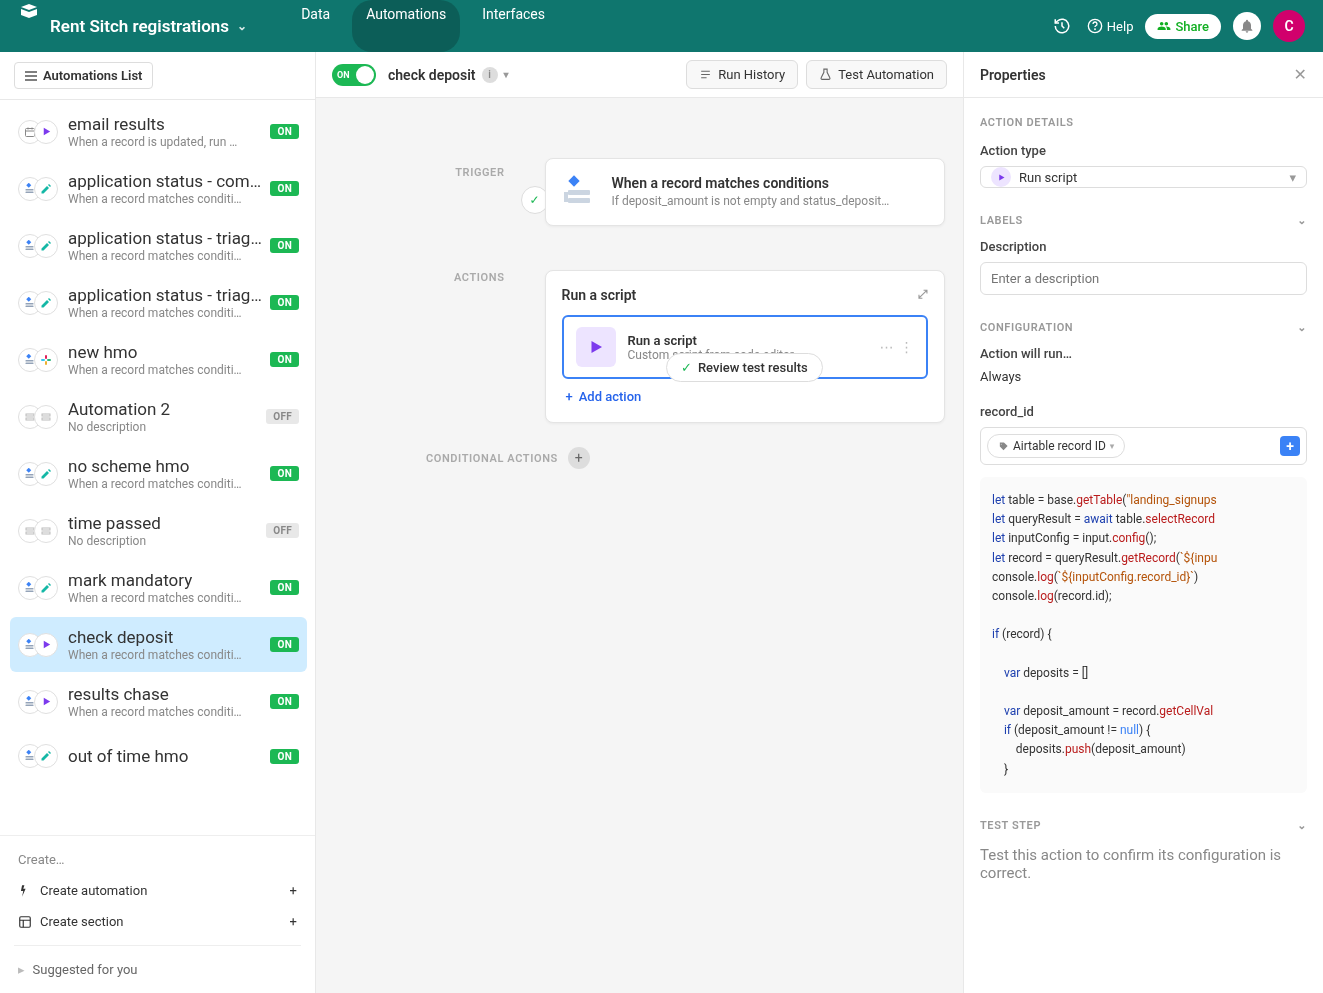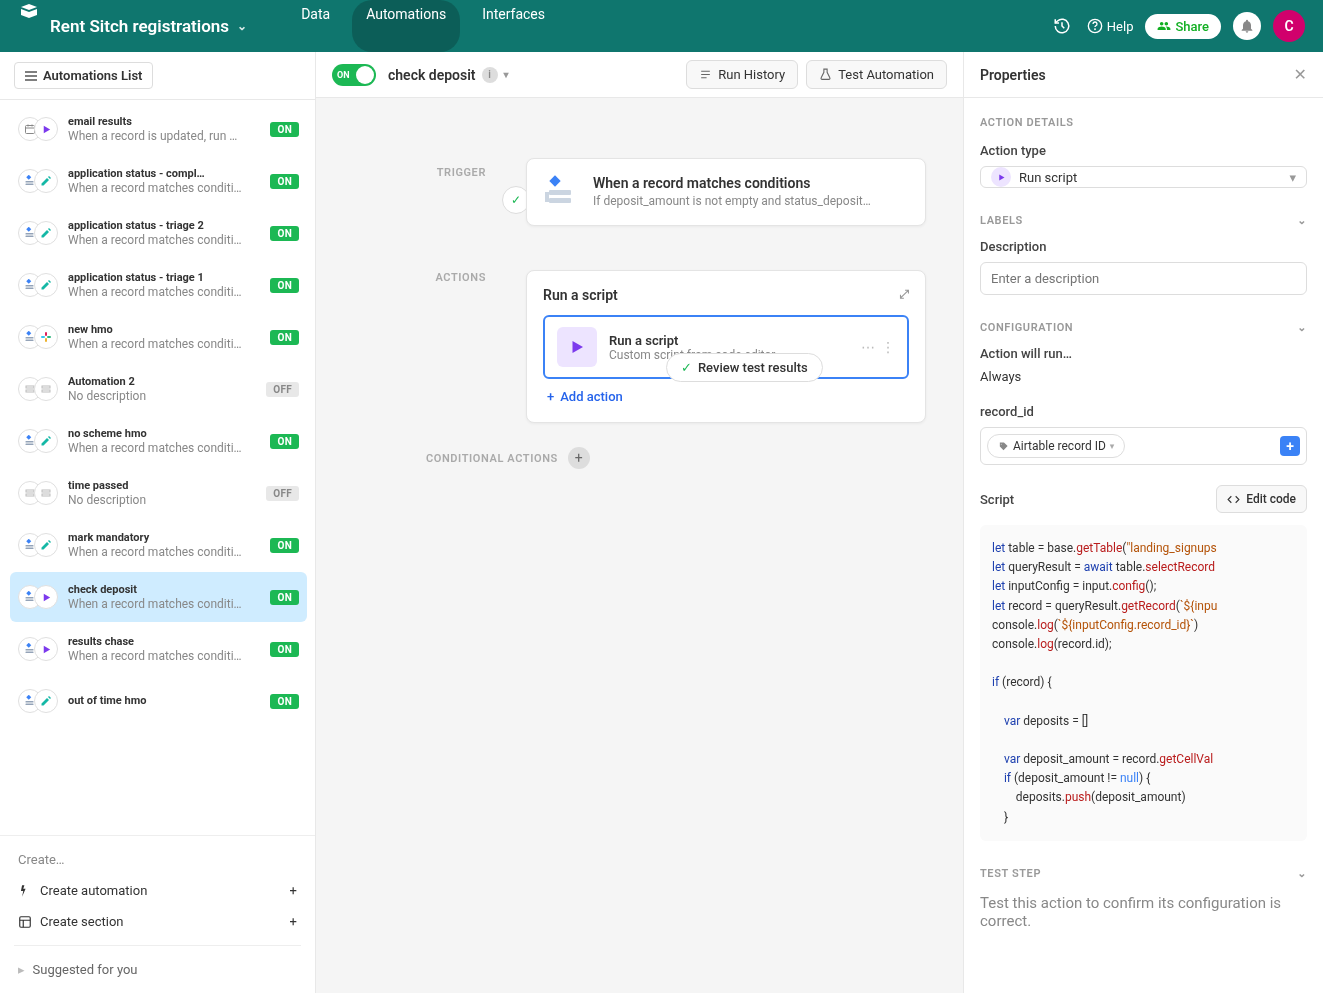--- a/index.html
+++ b/index.html
@@ -25,21 +25,21 @@
 .sb-header-btn{border:1px solid #ddd;border-radius:4px;padding:5px 10px;font-size:13px;font-weight:600;cursor:pointer;background:#fff;display:flex;align-items:center;gap:6px}
 .sb-list{flex:1;overflow-y:auto;padding:4px 8px 4px 10px;position:relative}
 .sb-list::-webkit-scrollbar{width:6px}
 .sb-list::-webkit-scrollbar-thumb{background:#ccc;border-radius:3px}
 .auto-item{display:flex;align-items:center;padding:10px 8px;border-radius:6px;cursor:pointer;margin-bottom:2px}
 .auto-item.selected{background:#cfecff}
 .auto-ico-pair{width:40px;height:30px;display:flex;align-items:center;margin-right:10px;position:relative}
 .ico{width:24px;height:24px;border-radius:50%;border:1px solid #e0e0e0;background:#fff;display:flex;align-items:center;justify-content:center;font-size:11px}
 .ico:nth-child(2){margin-left:-8px}
 .auto-text{flex:1;min-width:0}
-.auto-title{font-size:11px;font-weight:700;color:#333;white-space:nowrap;overflow:hidden;text-overflow:ellipsis}
+.auto-title{font-size:17px;font-weight:400;color:#333;white-space:nowrap;overflow:hidden;text-overflow:ellipsis}
 .auto-sub{font-size:12px;color:#888;white-space:nowrap;overflow:hidden;text-overflow:ellipsis;margin-top:1px}
 .auto-badge{padding:2px 7px;border-radius:3px;font-size:10px;font-weight:700;letter-spacing:.3px}
 .on{background:#1cb854;color:#fff}
 .off{background:#e8e8e8;color:#888}
 .sb-footer{border-top:1px solid #eee;padding:8px 14px}
 .create-link{padding:8px 4px;color:#888;font-size:13px;cursor:pointer}
 .sb-foot-item{display:flex;align-items:center;justify-content:space-between;padding:8px 4px;font-size:13px;cursor:pointer}
 .sb-foot-item .lbl{display:flex;align-items:flex-end;gap:8px}
 .suggested{display:flex;align-items:center;gap:8px;padding:8px 4px;font-size:13px;color:#666;cursor:pointer}
 
@@ -47,21 +47,21 @@
 .cv-toolbar{height:46px;background:#fff;border-bottom:1px solid #e8e8e8;display:flex;align-items:center;padding:0 16px}
 .toggle{width:44px;height:22px;border-radius:12px;background:#1cb854;position:relative;cursor:pointer;display:flex;align-items:center;padding:0 5px;margin-right:12px}
 .toggle-lbl{color:#fff;font-size:9px;font-weight:700}
 .toggle-knob{position:absolute;right:2px;width:18px;height:18px;border-radius:50%;background:#fff}
 .auto-name{font-size:14px;font-weight:600;display:flex;align-items:center;gap:6px}
 .info-ico{width:16px;height:16px;border-radius:50%;background:#ddd;display:flex;align-items:center;justify-content:center;font-size:10px;color:#888}
 .cv-right-btns{display:flex;gap:8px}
 .pill-btn{border:1px solid #ddd;border-radius:6px;padding:6px 12px;font-size:13px;background:#f8f8f8;cursor:pointer;display:flex;align-items:center;gap:6px}
 
 .cv-body{flex:1;overflow:auto;padding:60px 0;position:relative}
-.flow{display:flex;}
+.flow{display:flex;justify-content:center}
 .flow-labels{display:flex;flex-direction:column;align-items:flex-end;padding-right:20px;padding-top:8px;width:190px}
 .section-lbl{font-size:11px;font-weight:600;color:#aaa;letter-spacing:.6px}
 .flow-line{width:20px;display:flex;flex-direction:column;align-items:center}
 .dot{width:28px;height:28px;border-radius:50%;background:#fff;border:1px solid #ddd;display:flex;align-items:center;justify-content:center;color:#1cb854;font-size:12px}
 .vline{width:1px;height:28px}
 .flow-cards{width:400px;display:flex;flex-direction:column}
 .card{background:#fff;border:1px solid #e4e4e4;border-radius:8px;box-shadow:0 1px 3px rgba(0,0,0,.05);padding:16px 18px}
 .trigger-card{display:flex;gap:12px}
 .card-ico{width:36px;flex-shrink:0}
 .card-title{font-size:14px;font-weight:600;margin-bottom:3px}
@@ -584,29 +584,20 @@
         <div class="chip">
           <svg width="11" height="11" viewBox="0 0 24 24" fill="#888">
               <path d="M21 11l-8-8H4v9l8 8 9-9zM7 8a1 1 0 1 1 0-2 1 1 0 0 1 0 2z"></path>
             </svg>
           <span>Airtable record ID</span>
           <span style="color:#aaa;font-size:9px">▾</span>
         </div>
         <div class="plus-blue">+</div>
       </div>
 
-      <div class="script-head">
-        <div class="prop-label" style="margin:0">Script</div>
-        <div class="edit-code-btn">
-          <svg width="13" height="13" viewBox="0 0 24 24" fill="none" stroke="#333" stroke-width="2">
-              <path d="M8 6l-6 6 6 6M16 6l6 6-6 6"></path>
-            </svg>
-          <span>Edit code</span>
-        </div>
-      </div>
       <div class="code-block"><span class="kw">let</span><span> table = base.</span><span class="mth">getTable</span><span>(</span><span class="str">"landing_signups</span>
 <span class="kw">let</span><span> queryResult = </span><span class="kw">await</span><span> table.</span><span class="mth">selectRecord</span>
 <span class="kw">let</span><span> inputConfig = input.</span><span class="mth">config</span><span>();</span>
 <span class="kw">let</span><span> record = queryResult.</span><span class="mth">getRecord</span><span>(</span><span class="str">`${inpu</span>
 <span>console.</span><span class="mth">log</span><span>(</span><span class="str">`${inputConfig.record_id}`</span><span>)</span>
 <span>console.</span><span class="mth">log</span><span>(record.id);</span>
 
 <span class="kw">if</span><span> (record) {</span>
 
 <span class="kw">    var</span><span> deposits = []</span>

